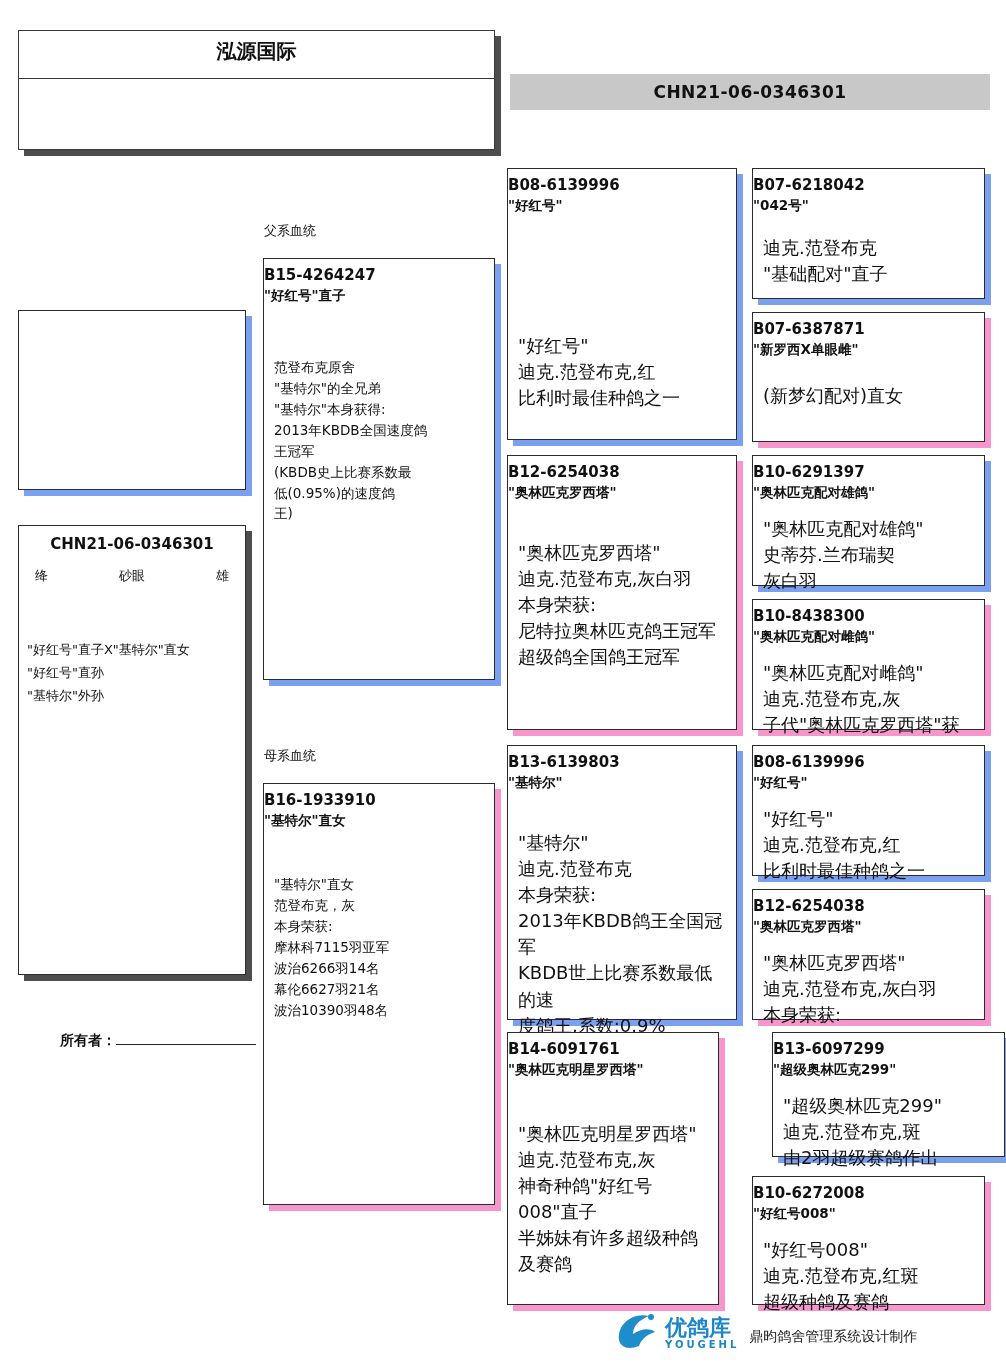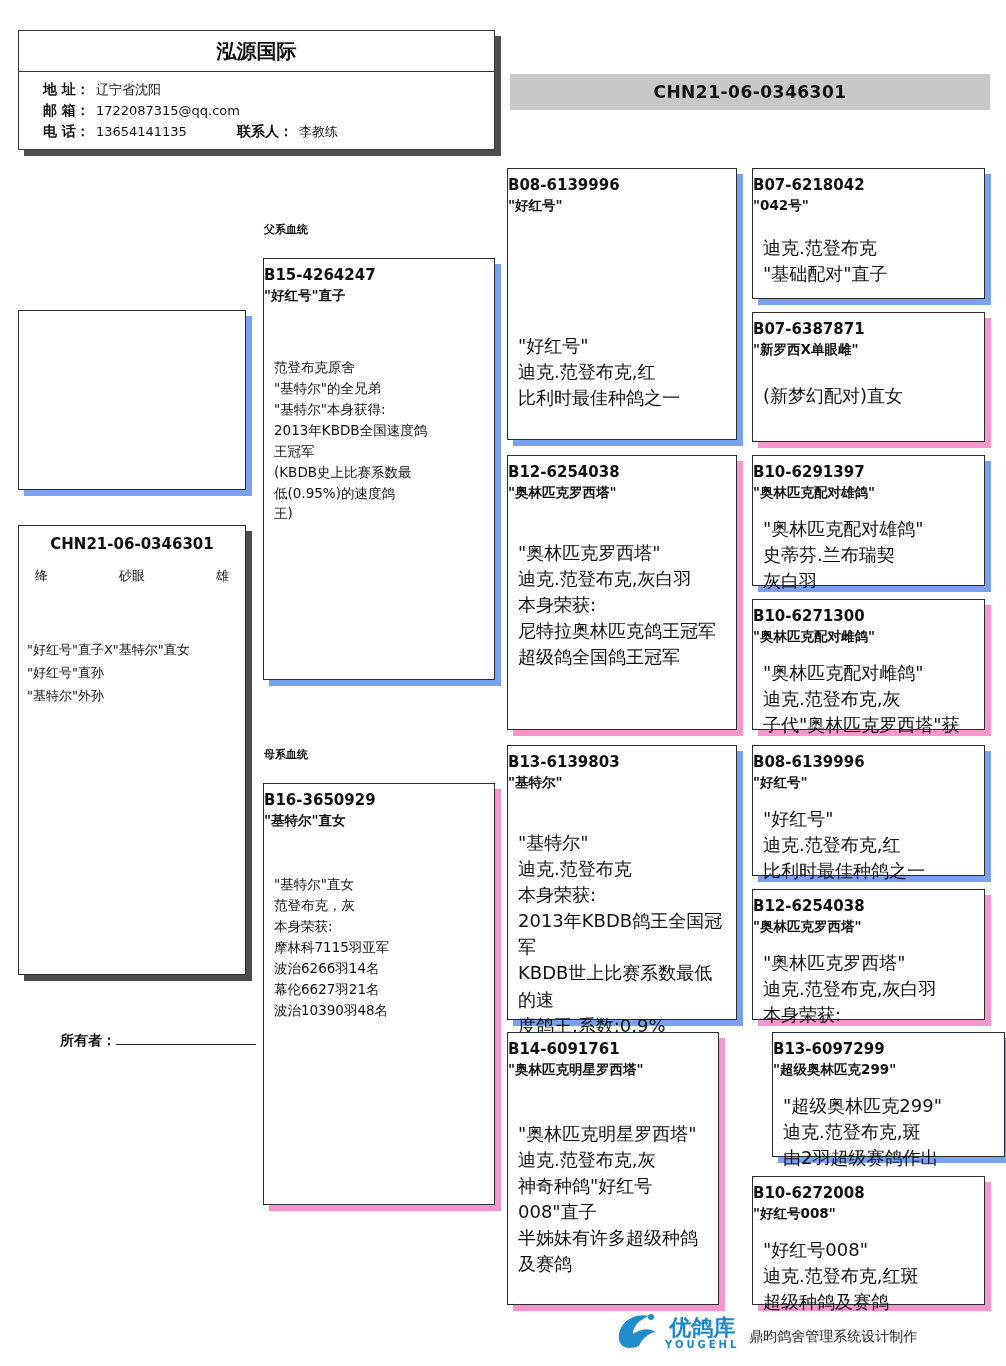--- a/index.html
+++ b/index.html
@@ -15,21 +15,21 @@
 
   .box-title { text-align:left; padding-top:7px; }
   .box-ring { font-weight:bold; font-size:15px; }
   .box-name { font-weight:bold; font-size:13.5px; margin-top:3px; }
   .box-body { padding:0 10px; font-size:18px; line-height:1.45; white-space:pre-line; }
   .body-parent { font-size:13.5px; line-height:1.55; }
 
   
   .company-card { position:absolute; left:18px; top:30px; width:477px; height:120px;
                   background:#fff; border:1px solid #3a3a3a; }
-  .company-title { text-align:center; font-size:20px; font-weight:bold; padding:7px 0 6px 0;
+  .company-title { text-align:center; font-size:20px; font-weight:bold; padding:7px 0 13px 0;
                    border-bottom:1px solid #333; }
   .company-info { padding:7px 0 0 24px; font-size:13px; }
   .info-row { line-height:21px; white-space:nowrap; }
   .info-lbl { font-weight:bold; font-size:14px; margin-right:6px; }
   .info-lbl2 { font-weight:bold; font-size:14px; margin-left:46px; margin-right:6px; }
 
   
   .ring-banner { position:absolute; left:510px; top:74px; width:480px; height:36px;
                  background:#c8c8c8; text-align:center; line-height:36px;
                  font-size:17px; font-weight:bold; letter-spacing:.5px; }
@@ -38,53 +38,41 @@
   .photo-box { position:absolute; left:18px; top:310px; width:228px; height:180px;
                background:#fff; border:1px solid #2b2b2b; }
   .subject-card { position:absolute; left:18px; top:525px; width:228px; height:450px;
                   background:#fff; border:1px solid #2b2b2b; }
   .subject-ring { text-align:center; font-weight:bold; font-size:15px; padding-top:9px; }
   .subject-attrs { display:flex; justify-content:space-between; padding:14px 16px 0 16px;
                    font-size:13px; }
   .subject-notes { margin-top:54px; padding:0 8px; font-size:13px; line-height:1.75;
                    white-space:pre-line; }
 
-  .section-label { position:absolute; font-size:11px; font-weight:bold; }
+  .section-label { position:absolute; font-size:13px; font-weight:normal; }
 
   .owner-line { position:absolute; left:60px; top:1030px; font-size:14px; }
   .owner-lbl { font-weight:bold; }
   .owner-blank { display:inline-block; width:140px; height:15px; border-bottom:1px solid #222;
                  vertical-align:baseline; }
 
   
   .footer { position:absolute; left:612px; top:1310px; display:flex; align-items:center; }
-  .brand-block { margin-left:5px; text-align:center; }
+  .brand-block { margin-left:5px; text-align:left; }
   .brand-name { font-size:22px; font-weight:bold; color:#1b87c9; line-height:1.05; }
   .brand-sub { font-size:10px; letter-spacing:3px; color:#1b87c9; font-weight:bold; }
   .footer-credit { margin-left:10px; font-size:14px; color:#222; padding-top:8px; }
 </style>
 </head>
 <body>
 
 <div class="page">
 
   <div class="company-card shadow-dark">
     <div class="company-title">泓源国际</div>
-    <div class="company-info">
-      <div class="info-row">
-        <span class="info-lbl">地 址：</span><span>辽宁省沈阳</span>
-      </div>
-      <div class="info-row">
-        <span class="info-lbl">邮 箱：</span><span>1722087315@qq.com</span>
-      </div>
-      <div class="info-row">
-        <span class="info-lbl">电 话：</span><span>13654141135</span>
-        <span class="info-lbl2">联系人：</span><span>李教练</span>
-      </div>
-    </div>
   </div>
 
   <div class="ring-banner">CHN21-06-0346301</div>
 
   <div class="photo-box shadow-blue"></div>
 
   <div class="subject-card shadow-dark">
     <div class="subject-ring">CHN21-06-0346301</div>
     <div class="subject-attrs">
       <span>绛</span>
@@ -113,21 +101,21 @@
 "基特尔"本身获得:
 2013年KBDB全国速度鸽
 王冠军
 (KBDB史上比赛系数最
 低(0.95%)的速度鸽
 王)</div>
   </div>
 
   <div class="pbox shadow-pink" style="left:263px;top:783px;width:232px;height:422px">
     <div class="box-title">
-      <div class="box-ring">B16-3650929</div>
+      <div class="box-ring">B16-1933910</div>
       <div class="box-name">"基特尔"直女</div>
     </div>
     <div class="box-body body-parent" style="margin-top:44px">"基特尔"直女
 范登布克，灰
 本身荣获:
 摩林科7115羽亚军
 波治6266羽14名
 幕伦6627羽21名
 波治10390羽48名</div>
   </div>
@@ -203,21 +191,21 @@
       <div class="box-ring">B10-6291397</div>
       <div class="box-name">"奥林匹克配对雄鸽"</div>
     </div>
     <div class="box-body" style="margin-top:14px">"奥林匹克配对雄鸽"
 史蒂芬.兰布瑞契
 灰白羽</div>
   </div>
 
   <div class="pbox shadow-pink" style="left:752px;top:599px;width:233px;height:131px">
     <div class="box-title">
-      <div class="box-ring">B10-6271300</div>
+      <div class="box-ring">B10-8438300</div>
       <div class="box-name">"奥林匹克配对雌鸽"</div>
     </div>
     <div class="box-body" style="margin-top:14px">"奥林匹克配对雌鸽"
 迪克.范登布克,灰
 子代"奥林匹克罗西塔"获</div>
   </div>
 
   <div class="pbox shadow-blue" style="left:752px;top:745px;width:233px;height:131px">
     <div class="box-title">
       <div class="box-ring">B08-6139996</div>

